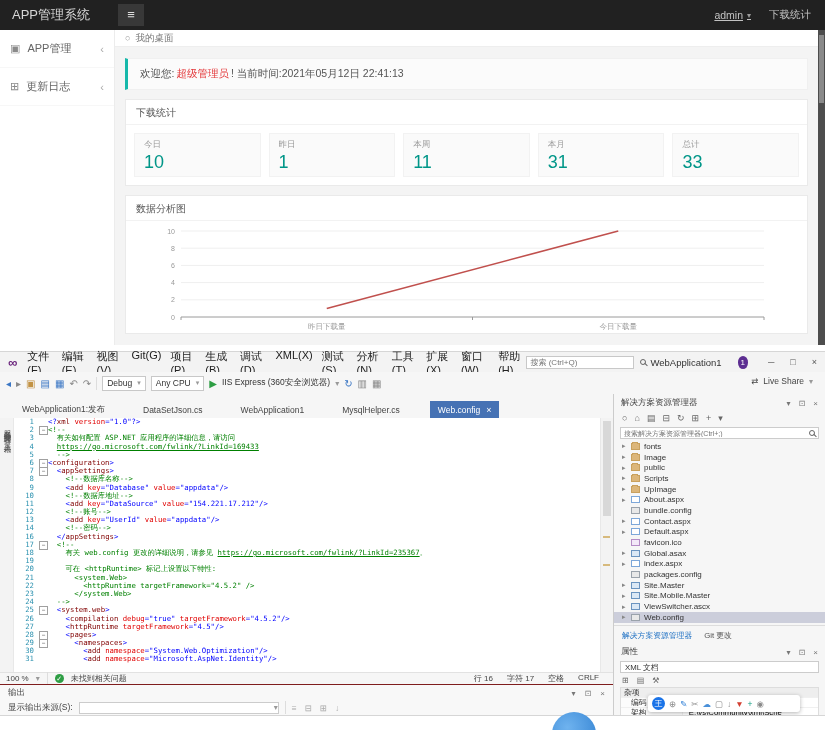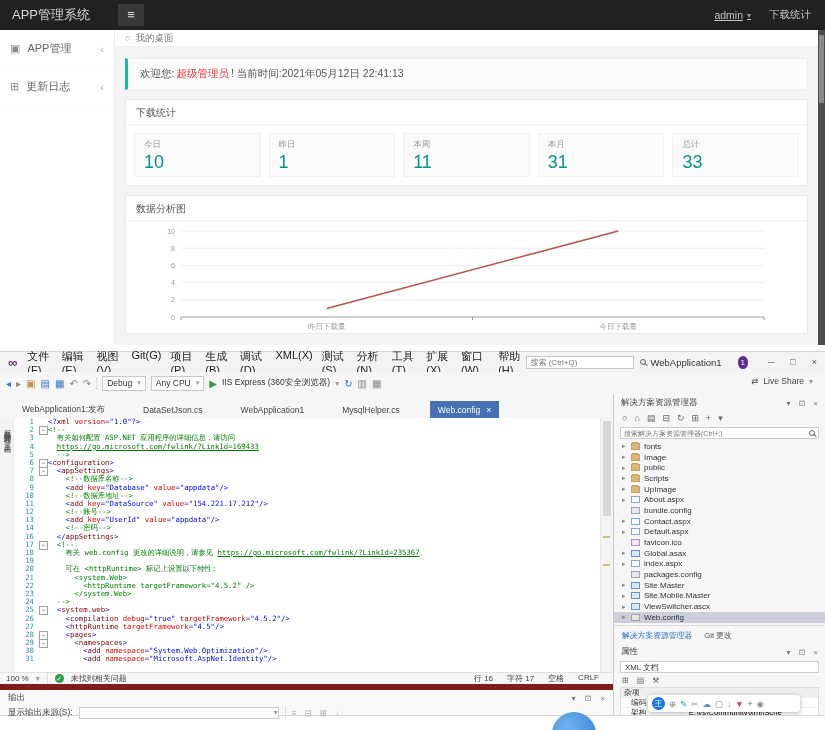--- a/index.html
+++ b/index.html
@@ -68,21 +68,21 @@
   .fold.on:before { content:'−'; position:absolute; left:1px; top:0; width:7px; height:7px; border:1px solid #a0a0a0; background:#fff; color:#555; font-size:6px; line-height:6px; text-align:center; }
   .ctext { flex:1; color:#000; }
   .ctext .t { color:#800000; } .ctext .a { color:#e00000; } .ctext .s { color:#0000ff; }
   .ctext .d { color:#0000ff; } .ctext .c { color:#008000; }
   .vscrollbar { position:absolute; top:66px; left:600px; width:13px; height:254px; background:#f3f3f3; border-left:1px solid #e8e8e8; }
   .vthumb { position:absolute; top:3px; left:2px; width:8px; height:95px; background:#d8d8d8; }
   .vmark { position:absolute; left:2px; width:7px; height:2px; background:#d7ba7d; }
   .vs-status { position:absolute; top:320px; left:0; width:613px; height:12px; background:#f6f6f6; border-top:1px solid #e2e2e2; display:flex; align-items:center; font-size:8px; color:#444; padding:0 6px; gap:7px; }
   .okdot { width:9px; height:9px; border-radius:50%; background:#2e9e44; color:#fff; font-size:7px; line-height:9px; text-align:center; }
   .cursorinfo { margin-left:auto; display:flex; gap:14px; padding-right:8px; }
-  .vs-output { position:absolute; top:332px; left:0; width:613px; height:31px; background:#f8f8f8; border-top:6px solid #7f1d1d; }
+  .vs-output { position:absolute; top:332px; left:0; width:613px; height:31px; background:#f8f8f8; border-top:1px solid #7f1d1d; }
   .out-head { display:flex; align-items:center; padding:2px 8px 0; font-size:8.5px; color:#444; }
   .out-controls { margin-left:auto; display:flex; gap:9px; color:#777; font-size:8px; }
   .out-row { display:flex; align-items:center; gap:6px; padding:2px 8px; font-size:8.5px; color:#444; }
   .out-combo { width:200px; height:12px; border:1px solid #ccc; background:#fff; display:flex; align-items:center; }
   .out-combo input { border:none; outline:none; flex:1; font-size:8px; background:transparent; }
   .out-icos { display:flex; gap:8px; color:#aaa; font-size:8.5px; }
 
   
   .vs-right { position:absolute; top:42px; right:0; width:212px; height:321px; background:#f6f6f6; border-left:1px solid #ccc; overflow:hidden; }
   .phead { display:flex; align-items:center; padding:3px 7px 2px; font-size:8.5px; color:#444; }

